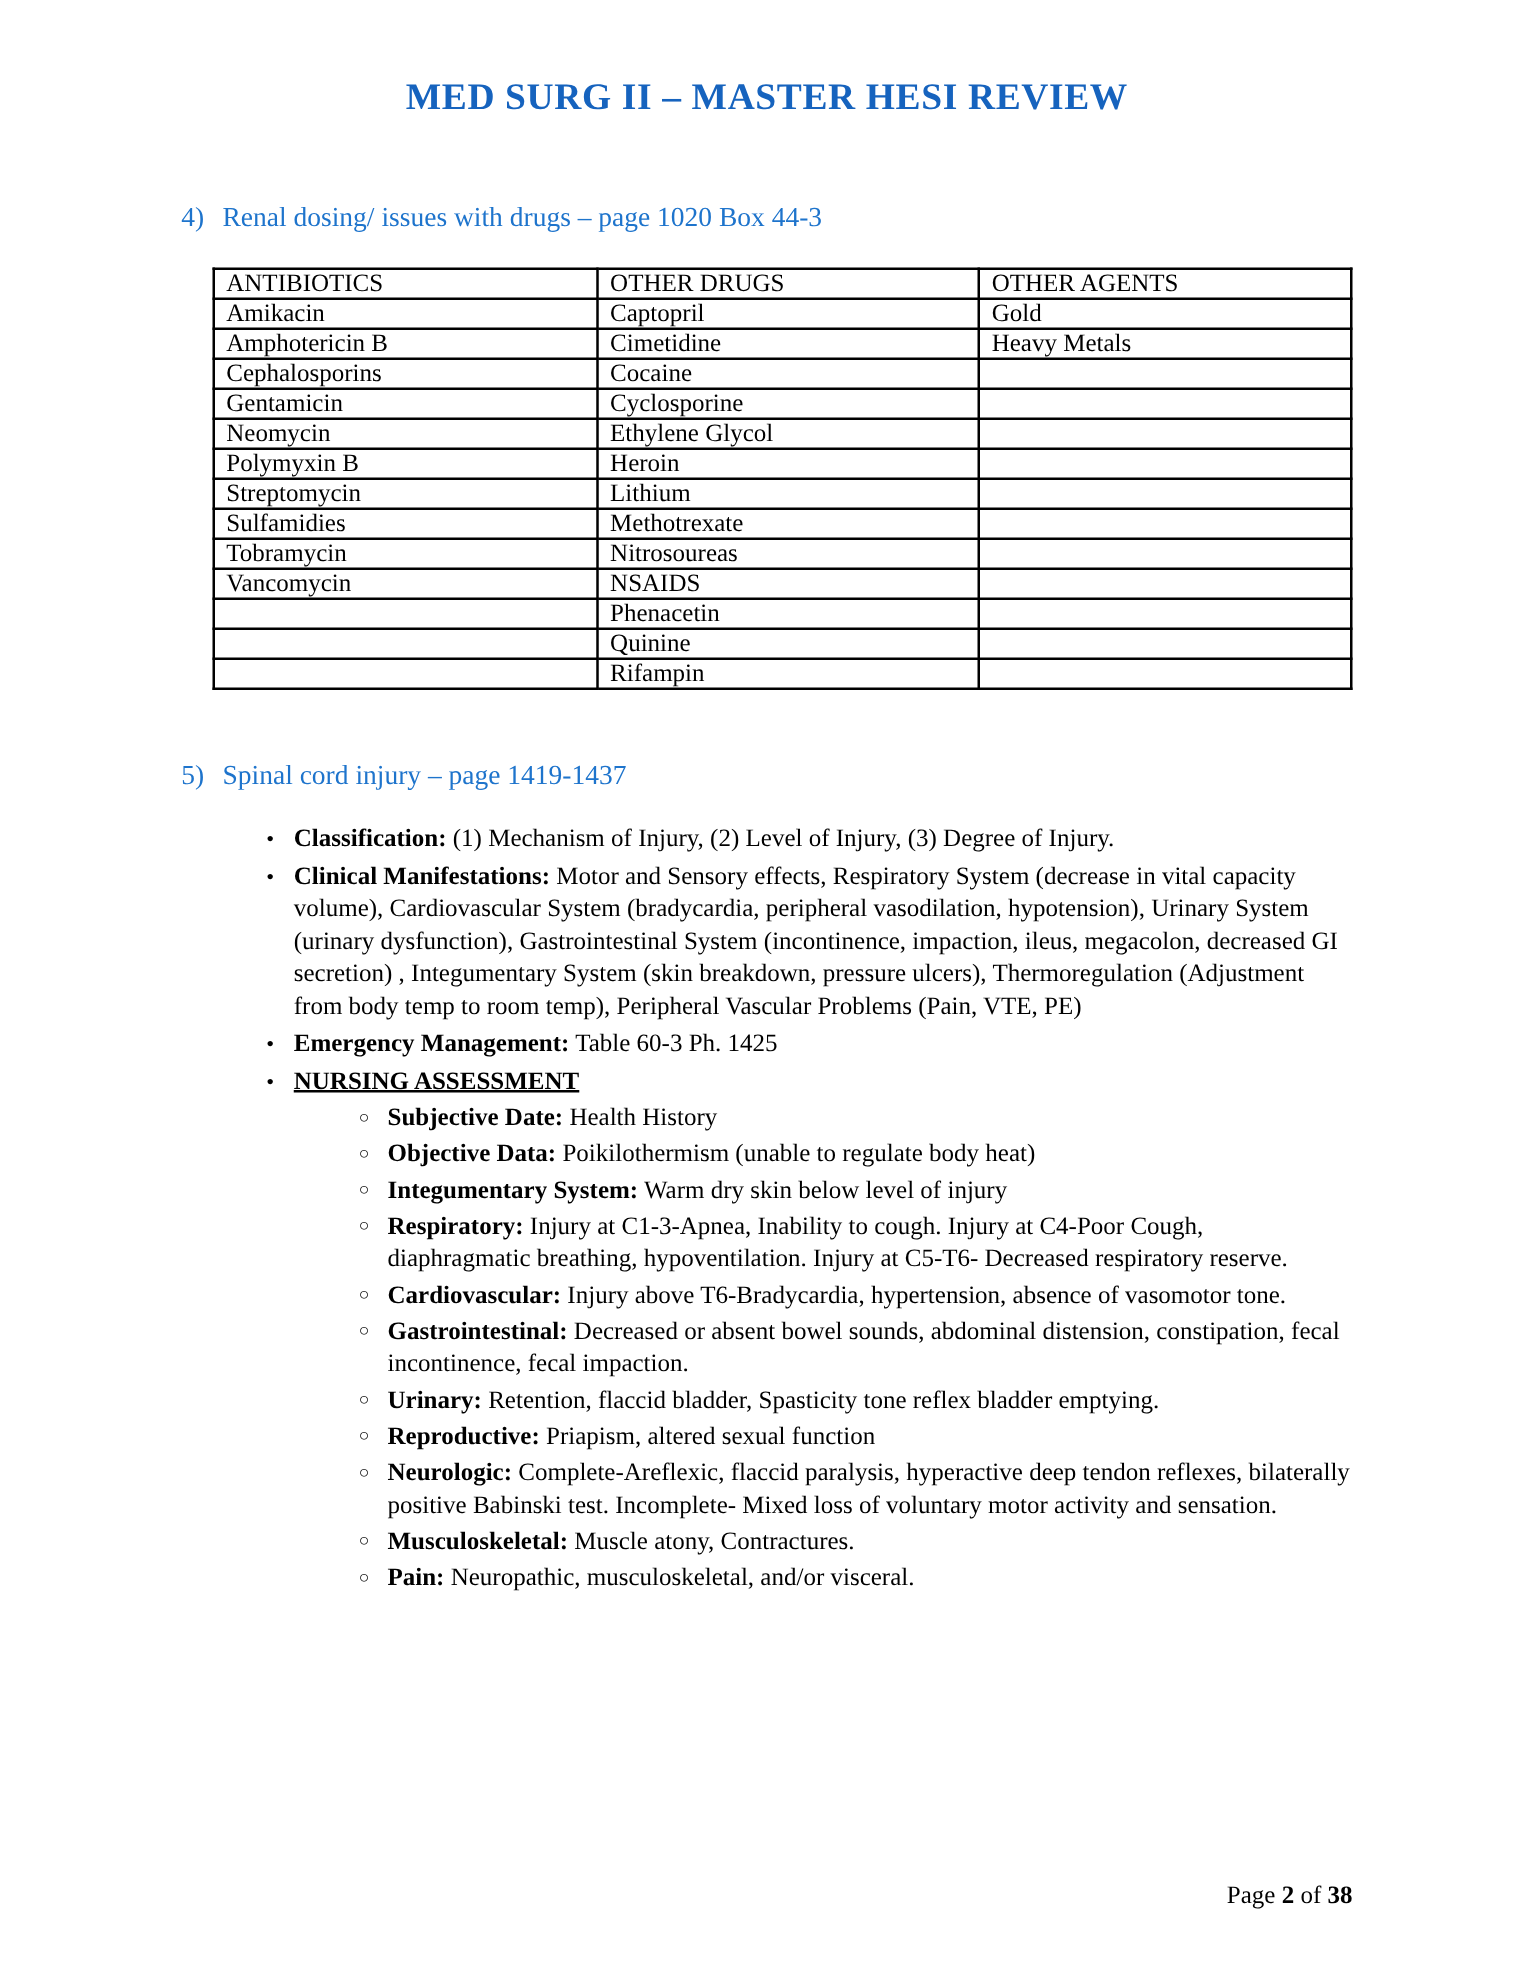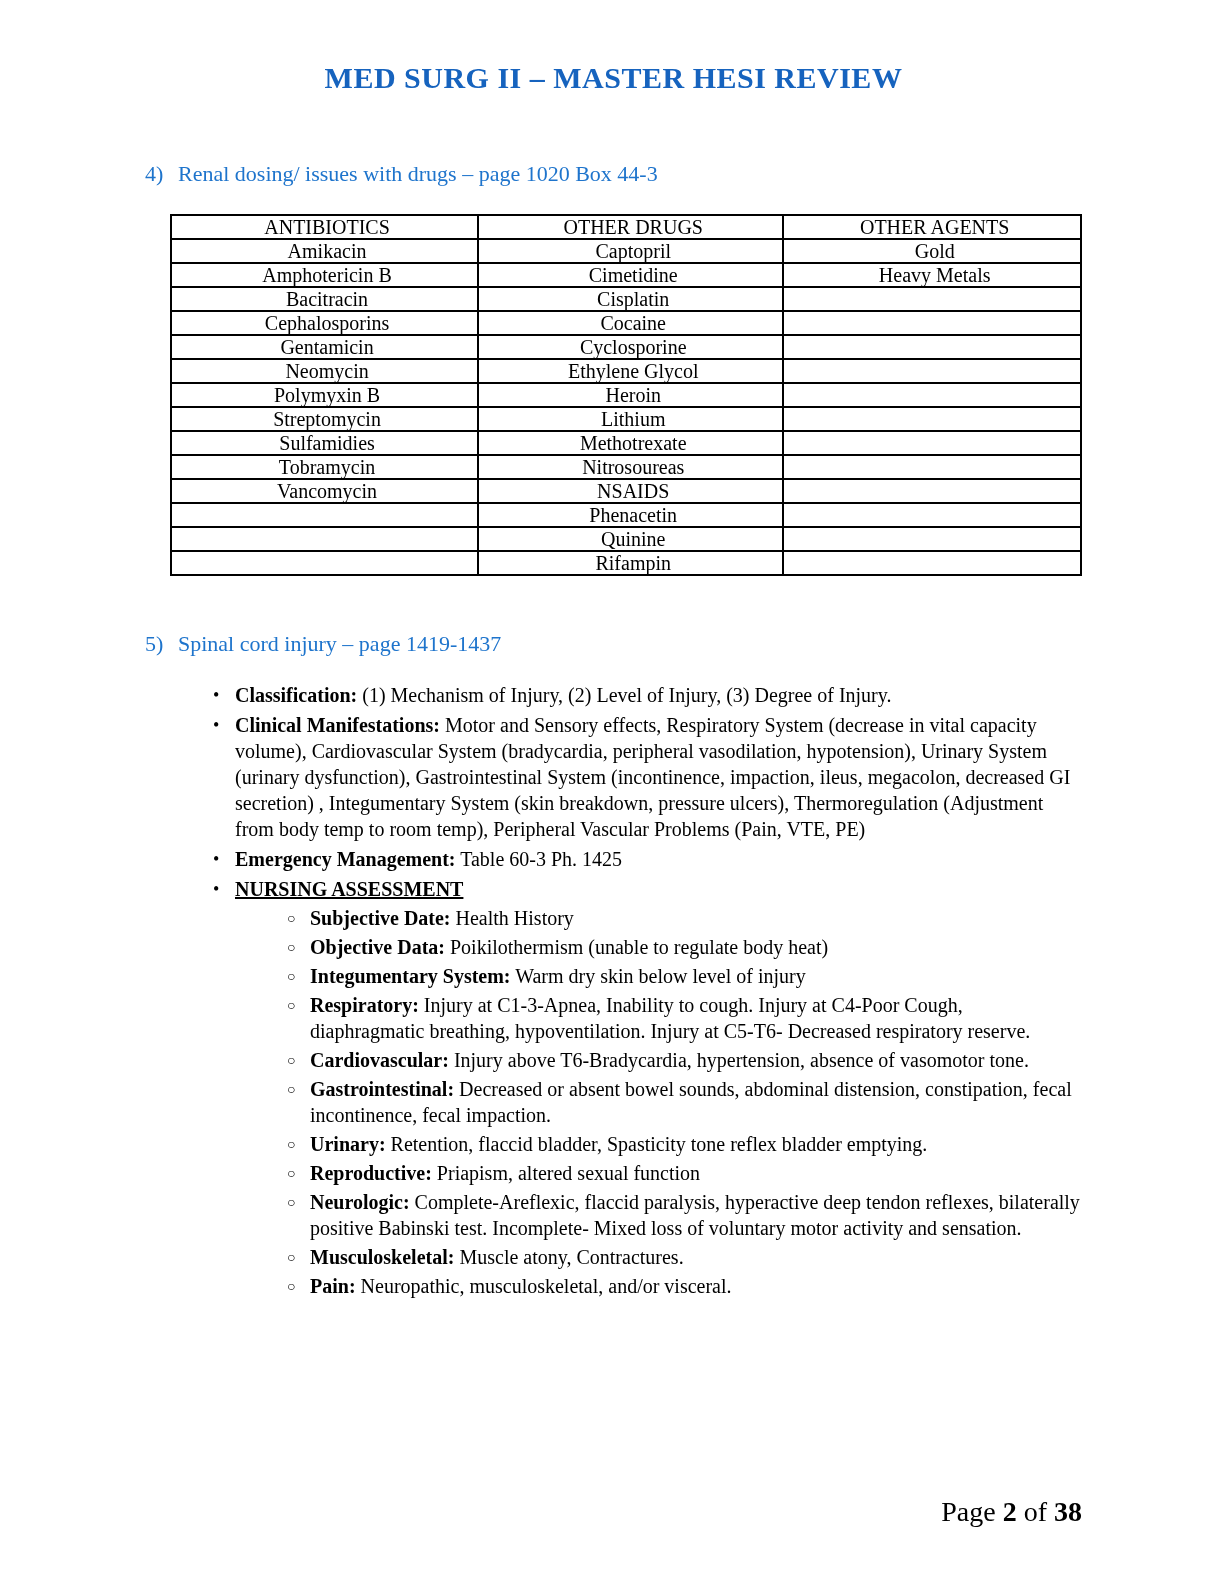--- a/index.html
+++ b/index.html
@@ -30,21 +30,20 @@
     line-height:28px;
   }
   .sh-num { flex:none; width:33px; }
   #section-renal { margin-top:64px; }
   #section-spinal { margin-top:54px; }
 
   table.drug-table {
     border-collapse:collapse;
     margin:26px 0 0 25px;
     table-layout:fixed;
-    text-align:center;
   }
   table.drug-table td {
     border:2px solid #000000;
     font-size:20px;
     height:22px;
     padding:0 4px 0 9px;
     line-height:22px;
     overflow:hidden;
     white-space:nowrap;
   }
@@ -82,21 +81,21 @@
     position:absolute; left:2px; top:1px;
     font-size:14px;
   }
   .lead { font-weight:bold; }
   .lead-underline { font-weight:bold; text-decoration:underline; }
 
   .page-footer {
     position:absolute;
     right:142px;
     bottom:56px;
-    font-size:28px;
+    font-size:20px;
   }
   .pf-bold { font-weight:bold; }
 </style>
 </head>
 <body>
 
 <div class="page">
 
   <h1 class="doc-title">MED SURG II – MASTER HESI REVIEW</h1>
 
@@ -116,25 +115,20 @@
         <td>Amikacin</td>
         <td>Captopril</td>
         <td>Gold</td>
       </tr>
       <tr>
         <td>Amphotericin B</td>
         <td>Cimetidine</td>
         <td>Heavy Metals</td>
       </tr>
       <tr>
-        <td>Bacitracin</td>
-        <td>Cisplatin</td>
-        <td></td>
-      </tr>
-      <tr>
         <td>Cephalosporins</td>
         <td>Cocaine</td>
         <td></td>
       </tr>
       <tr>
         <td>Gentamicin</td>
         <td>Cyclosporine</td>
         <td></td>
       </tr>
       <tr>

